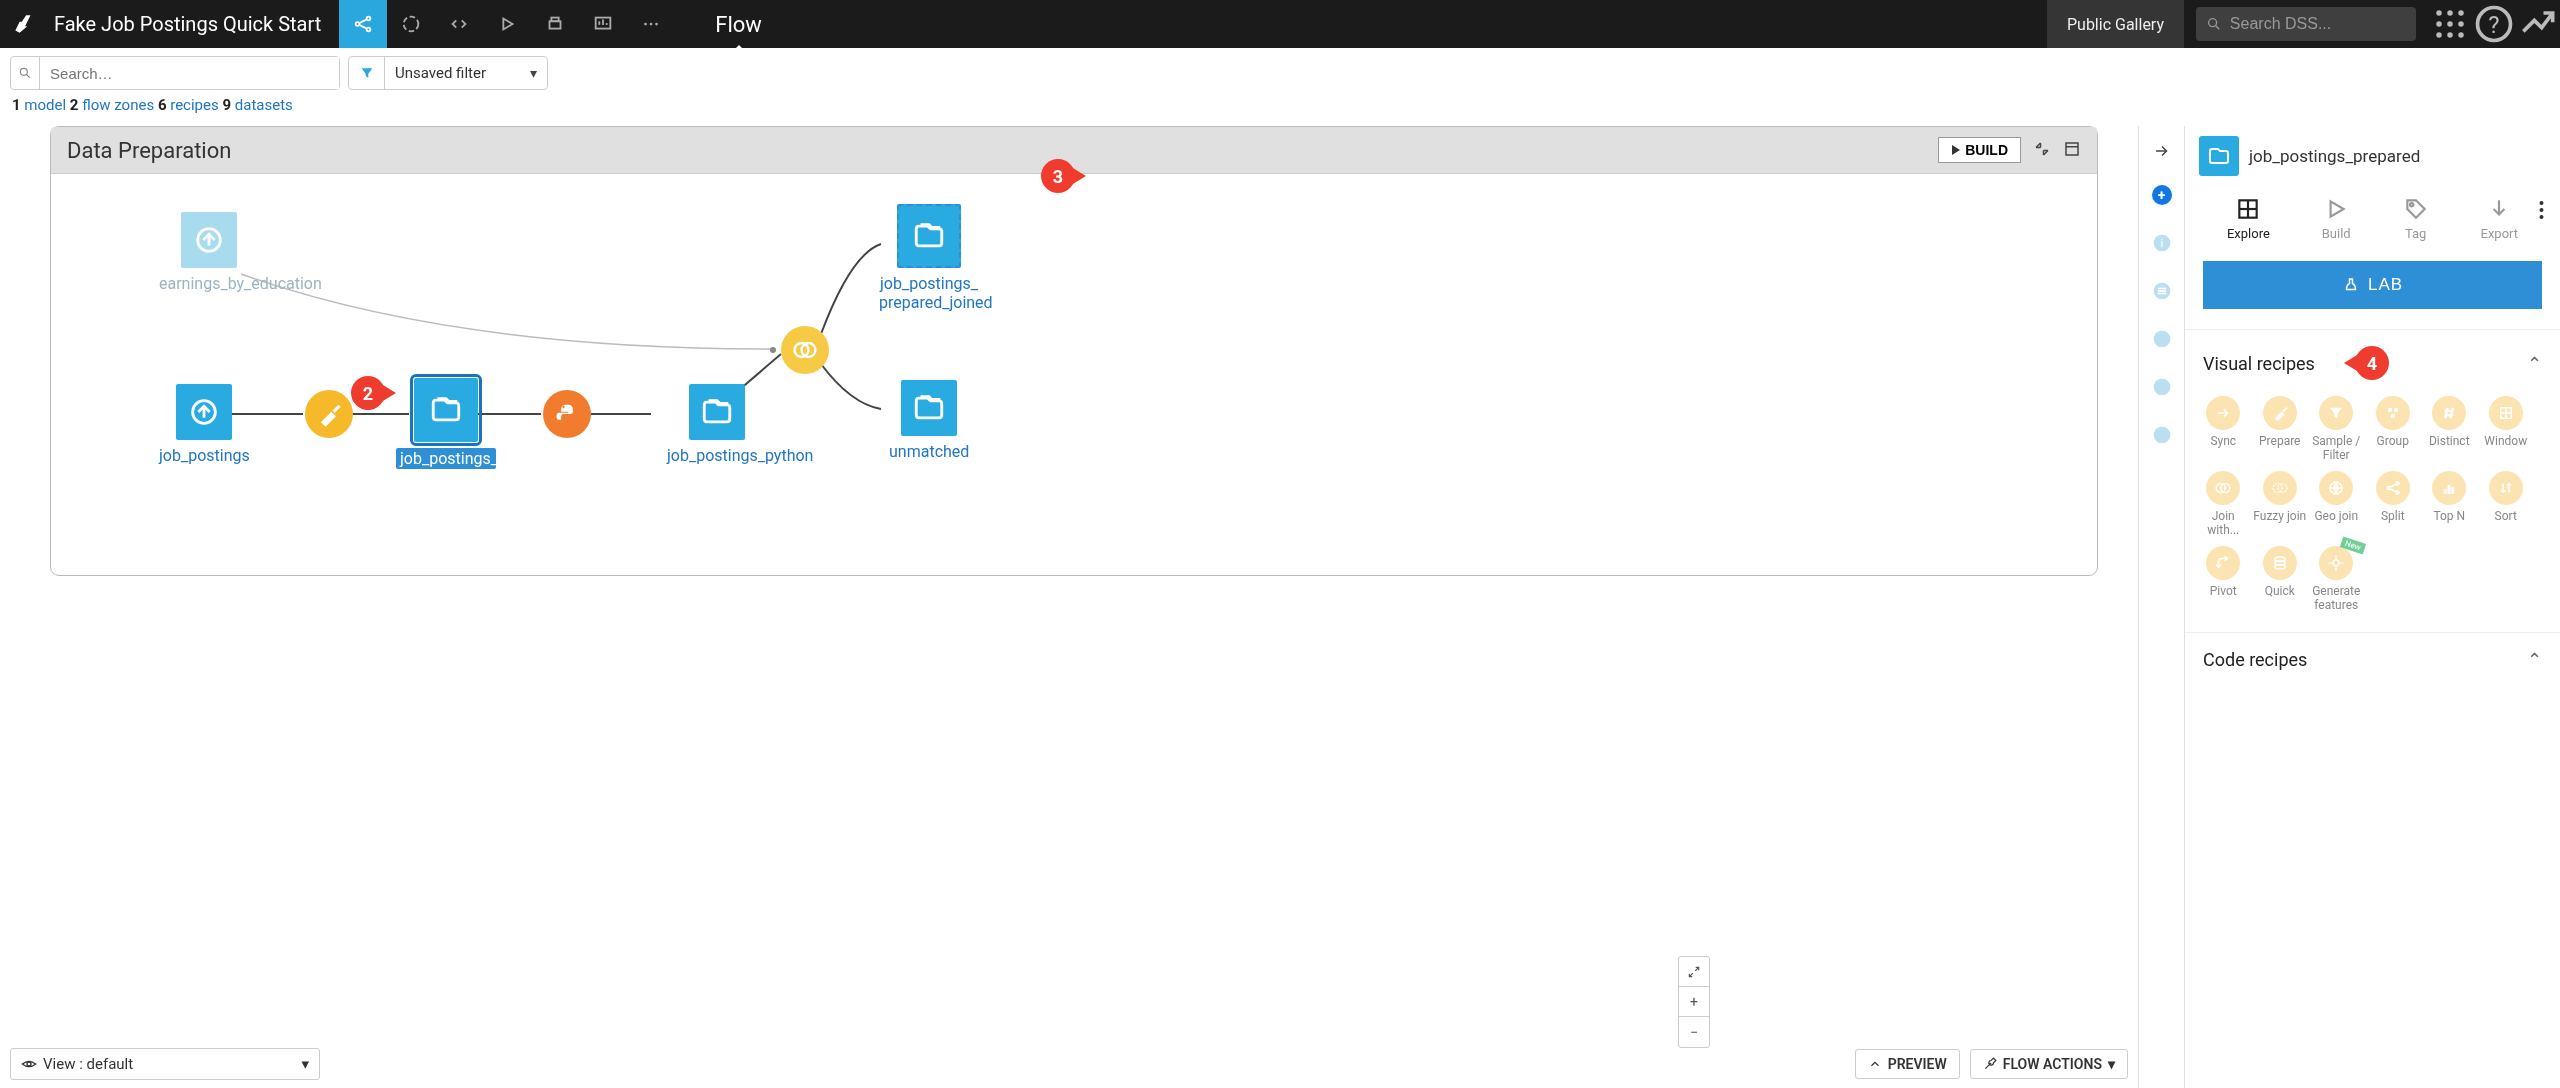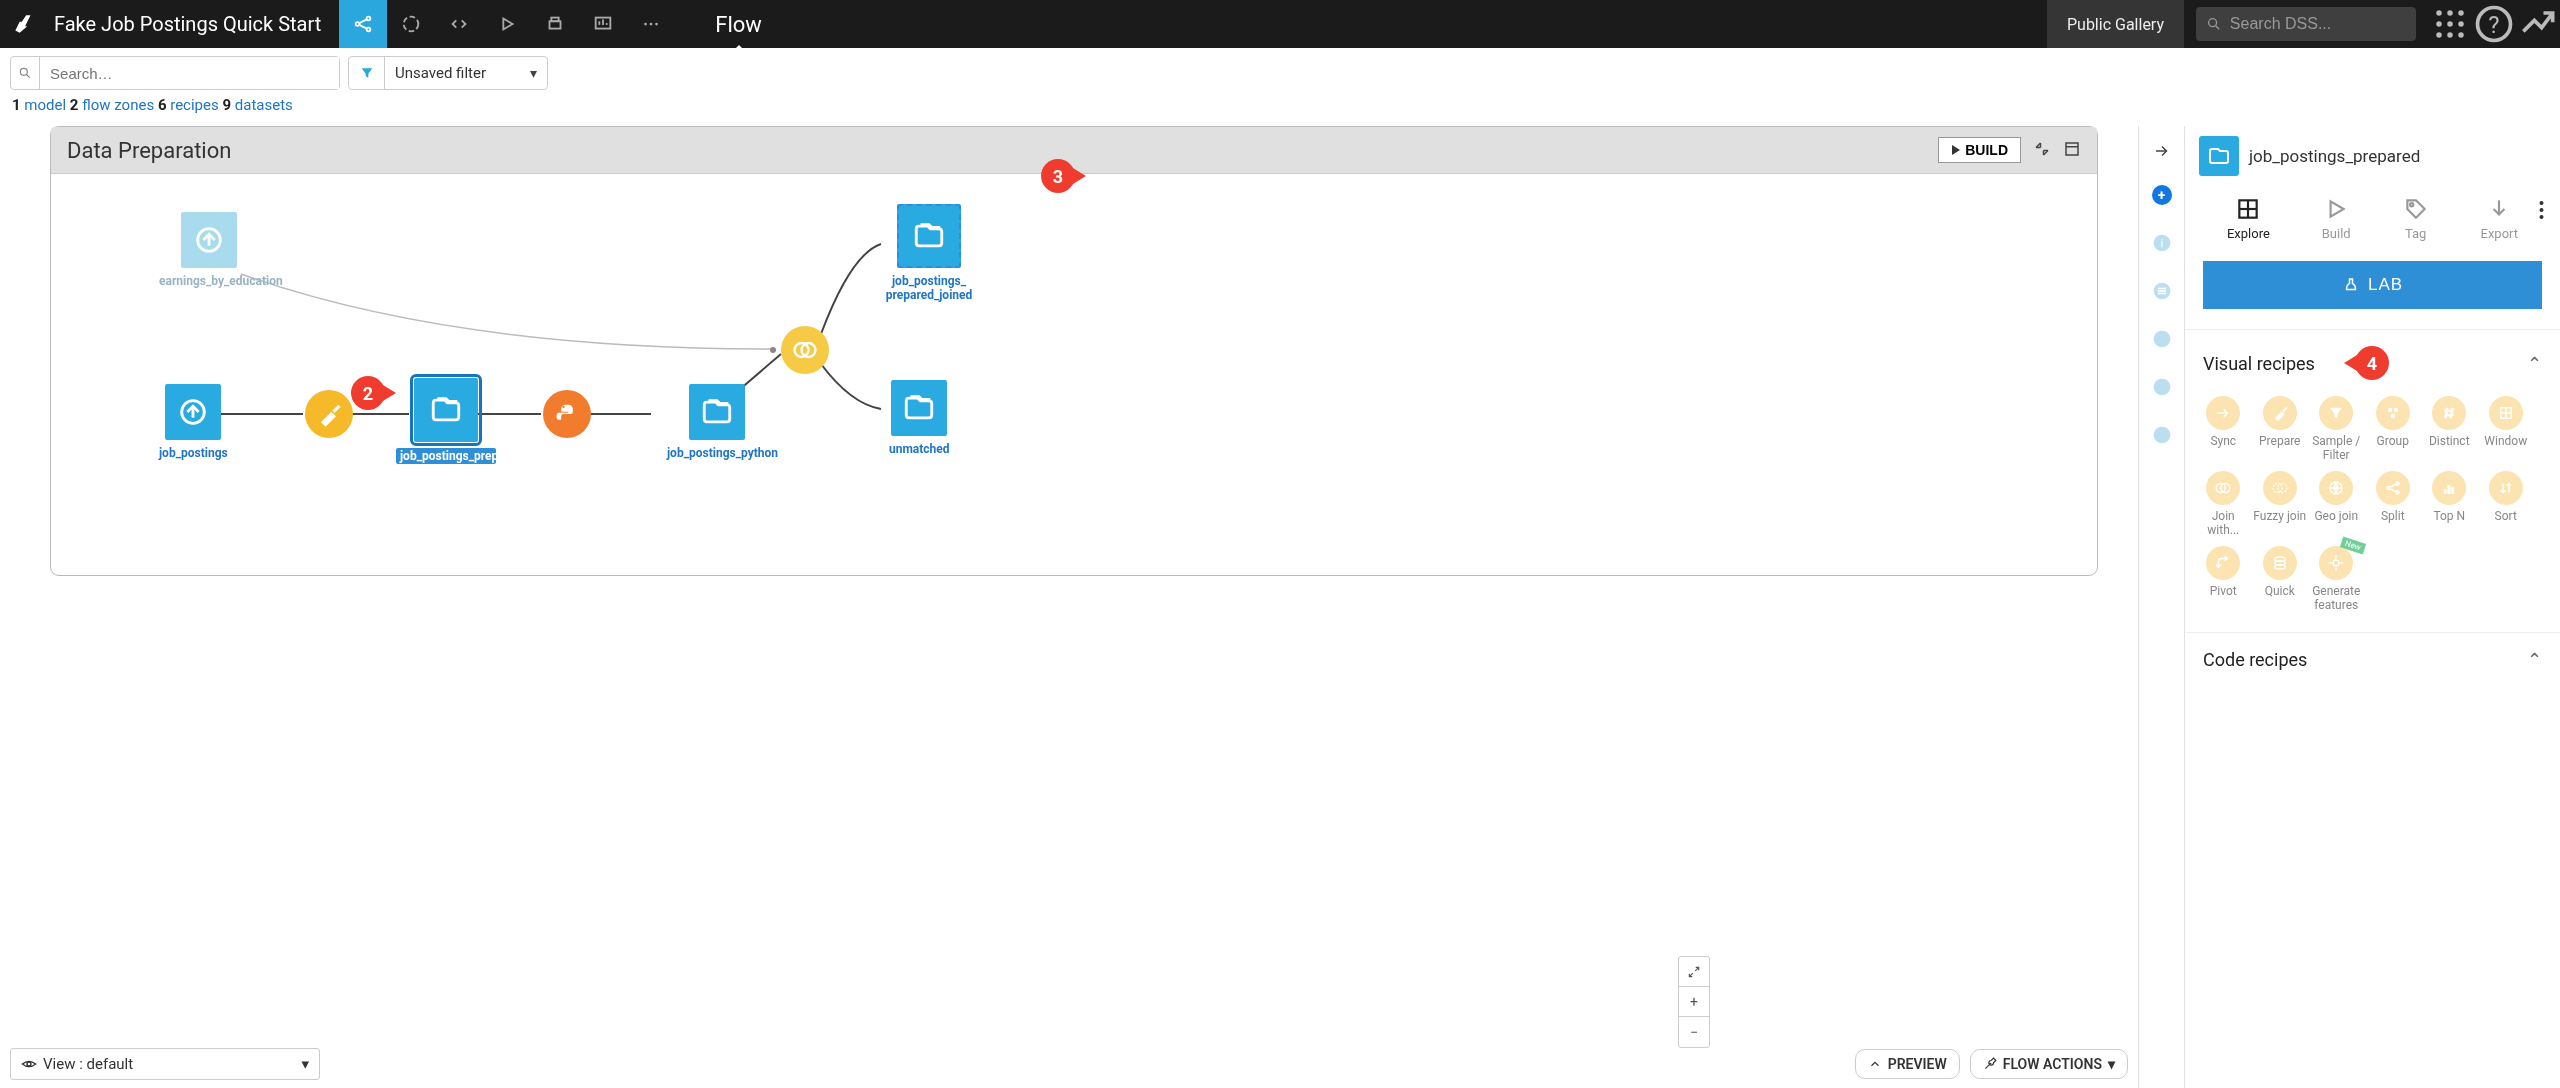--- a/index.html
+++ b/index.html
@@ -48,21 +48,21 @@
 .flow-zone-header h2 { font-size: 22px; font-weight: 400; flex: 1; color: #333; }
 .build-btn { border: 1px solid #999; background: #fff; padding: 4px 12px; font-size: 14px; font-weight: 600; display: flex; align-items: center; gap: 4px; cursor: pointer; }
 .header-icon { margin-left: 12px; color: #444; cursor: pointer; }
 
 .canvas { position: relative; width: 100%; height: 400px; }
 .canvas svg.edges { position: absolute; top: 0; left: 0; width: 100%; height: 100%; pointer-events: none; }
 
 .node { position: absolute; text-align: center; }
 .node-box { width: 56px; height: 56px; margin: 0 auto; border-radius: 2px; display: flex; align-items: center; justify-content: center; }
 .node-box svg { width: 34px; height: 34px; }
-.node-label { font-size: 12px; color: #2076c4; margin-top: 6px; max-width: 100px; font-weight: bold; }
+.node-label { font-size: 16px; color: #2076c4; margin-top: 6px; max-width: 100px; }
 .node-label.selected-label { background: #2f8fd6; color: #fff; padding: 1px 4px; border-radius: 2px; display: inline-block; }
 .node-box.blue { background: #29abe2; }
 .node-box.blue-faded { background: #a8dbed; }
 .node-box.selected { outline: 3px solid #1674c1; outline-offset: 1px; }
 .node-box.bordered { border: 2px dashed #2f8fd6; background: #29abe2; }
 .recipe-circle { width: 48px; height: 48px; border-radius: 50%; display: flex; align-items: center; justify-content: center; margin: 0 auto; }
 .recipe-circle svg { width: 28px; height: 28px; }
 .recipe-yellow { background: #f5b92a; }
 .recipe-orange { background: #f27c2e; }
 .recipe-lightyellow { background: #f6ca45; }
@@ -99,21 +99,21 @@
 .rg-label { font-size: 12px; color: #888; line-height: 1.2; }
 .rg-new { position: absolute; top: -6px; right: -12px; background: #6fcf97; color: #fff; font-size: 8px; padding: 1px 4px; transform: rotate(18deg); }
 
 .divider { border-top: 1px solid #eee; margin: 4px 0; }
 
 
 .bottombar { position: absolute; bottom: 8px; left: 10px; right: 10px; display: flex; align-items: center; gap: 10px; }
 .view-dd { border: 1px solid #ccc; border-radius: 3px; padding: 6px 10px; display: flex; align-items: center; gap: 6px; width: 310px; font-size: 15px; background: #fff; }
 .view-dd .vcaret { margin-left: auto; }
 .bottombar .bspacer { flex: 1; }
-.bottom-btn { border: 1px solid #ccc; border-radius: 10px; padding: 6px 12px; display: flex; align-items: center; gap: 6px; font-weight: 600; font-size: 14px; background: #fff; cursor: pointer; }
+.bottom-btn { border: 1px solid #ccc; border-radius: 3px; padding: 6px 12px; display: flex; align-items: center; gap: 6px; font-weight: 600; font-size: 14px; background: #fff; cursor: pointer; }
 
 .zoom-controls { position: absolute; right: 428px; bottom: 40px; border: 1px solid #ccc; border-radius: 3px; background: #fff; }
 .zoom-controls div { width: 30px; height: 30px; display: flex; align-items: center; justify-content: center; border-bottom: 1px solid #ccc; color: #555; cursor: pointer; }
 .zoom-controls div:last-child { border-bottom: none; }
 
 
 .callout { position: absolute; z-index: 50; color: #fff; font-weight: 700; font-size: 18px; }
 .callout .bubble { background: #ef3c2f; width: 34px; height: 34px; border-radius: 50%; display: flex; align-items: center; justify-content: center; position: relative; }
 .callout .bubble::after { content: ""; position: absolute; }
 .callout.right .bubble::after { right: -22px; top: 6px; border: 11px solid transparent; border-left: 18px solid #ef3c2f; }

